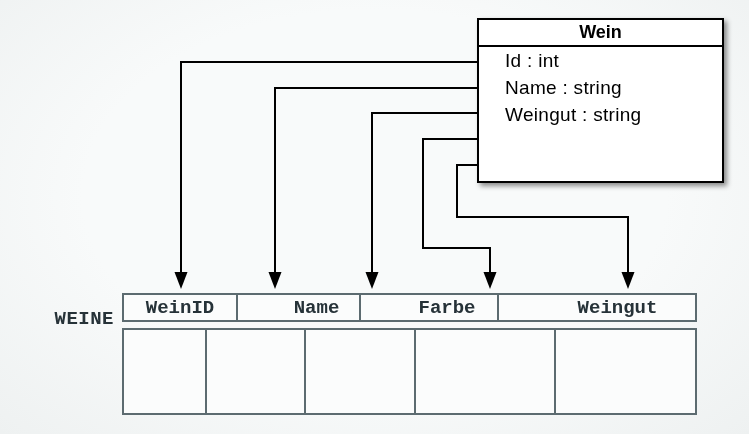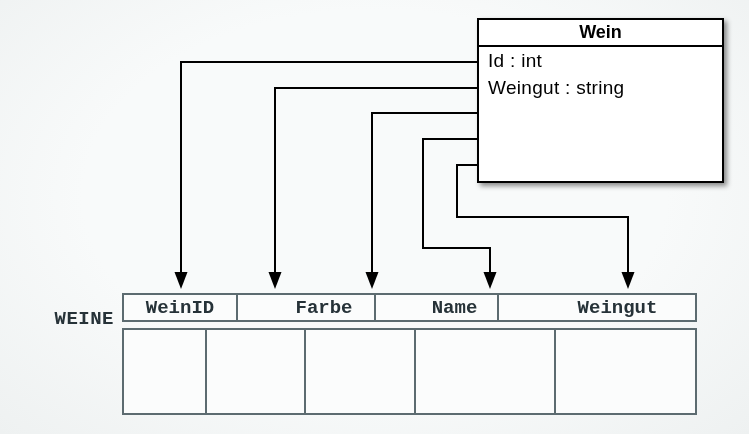--- a/index.html
+++ b/index.html
@@ -22,21 +22,21 @@
     box-shadow:3px 3px 5px rgba(0,0,0,0.45);
   }
   .class-title{
     height:25px;border-bottom:2px solid #000;
     display:flex;align-items:center;justify-content:center;
     font-weight:bold;font-size:18px;color:#000;
   }
   .class-attrs{position:absolute;left:0;top:27px;right:0;bottom:0;}
   .class-attr{
     height:27.2px;display:flex;align-items:center;
-    padding-left:9px;font-size:19px;color:#000;white-space:nowrap;
+    padding-left:26px;font-size:19px;color:#000;white-space:nowrap;
     letter-spacing:0.3px;
   }
 
   
   .table-label{
     position:absolute;left:28px;top:304px;width:86px;height:29px;
     display:flex;align-items:center;justify-content:flex-end;
     font-family:"Liberation Mono",monospace;font-weight:bold;
     font-size:19px;color:#263238;letter-spacing:0.5px;
   }
@@ -74,30 +74,31 @@
       <polygon points="365.5,272 378.5,272 372,289"></polygon>
       <polygon points="483.5,272 496.5,272 490,289"></polygon>
       <polygon points="621.5,272 634.5,272 628,289"></polygon>
     </g>
   </svg>
 
   <div class="class-box">
     <div class="class-title">Wein</div>
     <div class="class-attrs">
       <div class="class-attr">Id : int</div>
+      <div class="class-attr">Name : string</div>
       <div class="class-attr">Weingut : string</div>
     </div>
   </div>
 
   <div class="table-label">WEINE</div>
 
   <div class="tbl tbl-header">
     <div class="col c0">WeinID</div>
+    <div class="col c1">Name</div>
     <div class="col c2">Farbe</div>
-    <div class="col c1">Name</div>
     <div class="col c4">Weingut</div>
   </div>
 
   <div class="tbl tbl-body">
     <div class="col c0"></div>
     <div class="col c1"></div>
     <div class="col c2"></div>
     <div class="col c3"></div>
     <div class="col c4"></div>
   </div>

